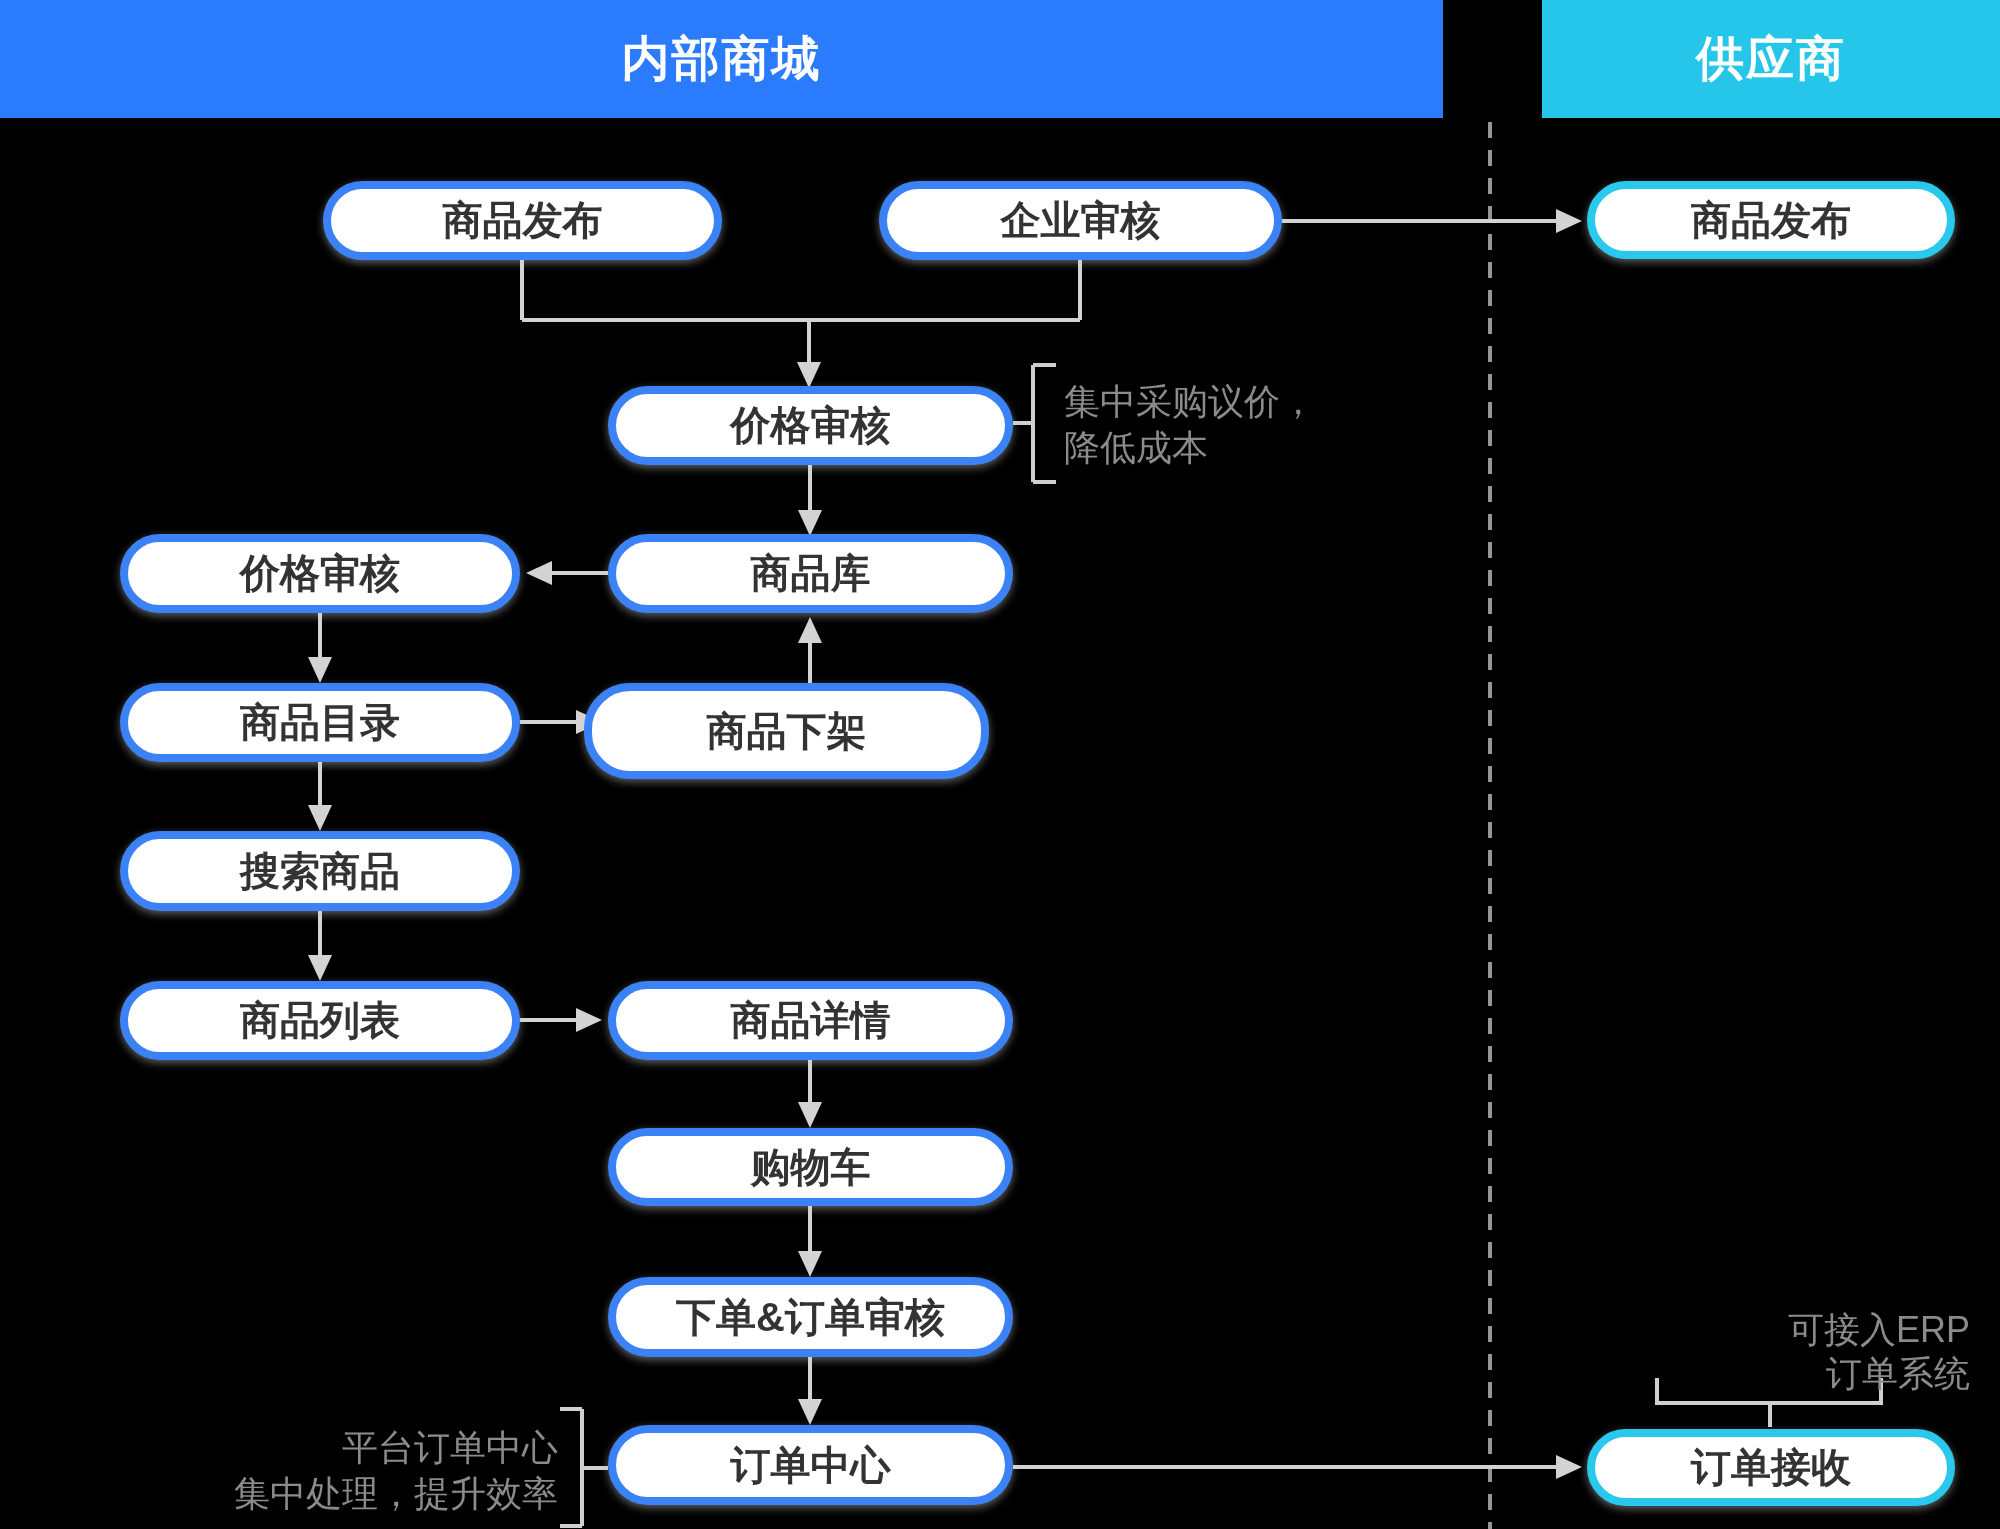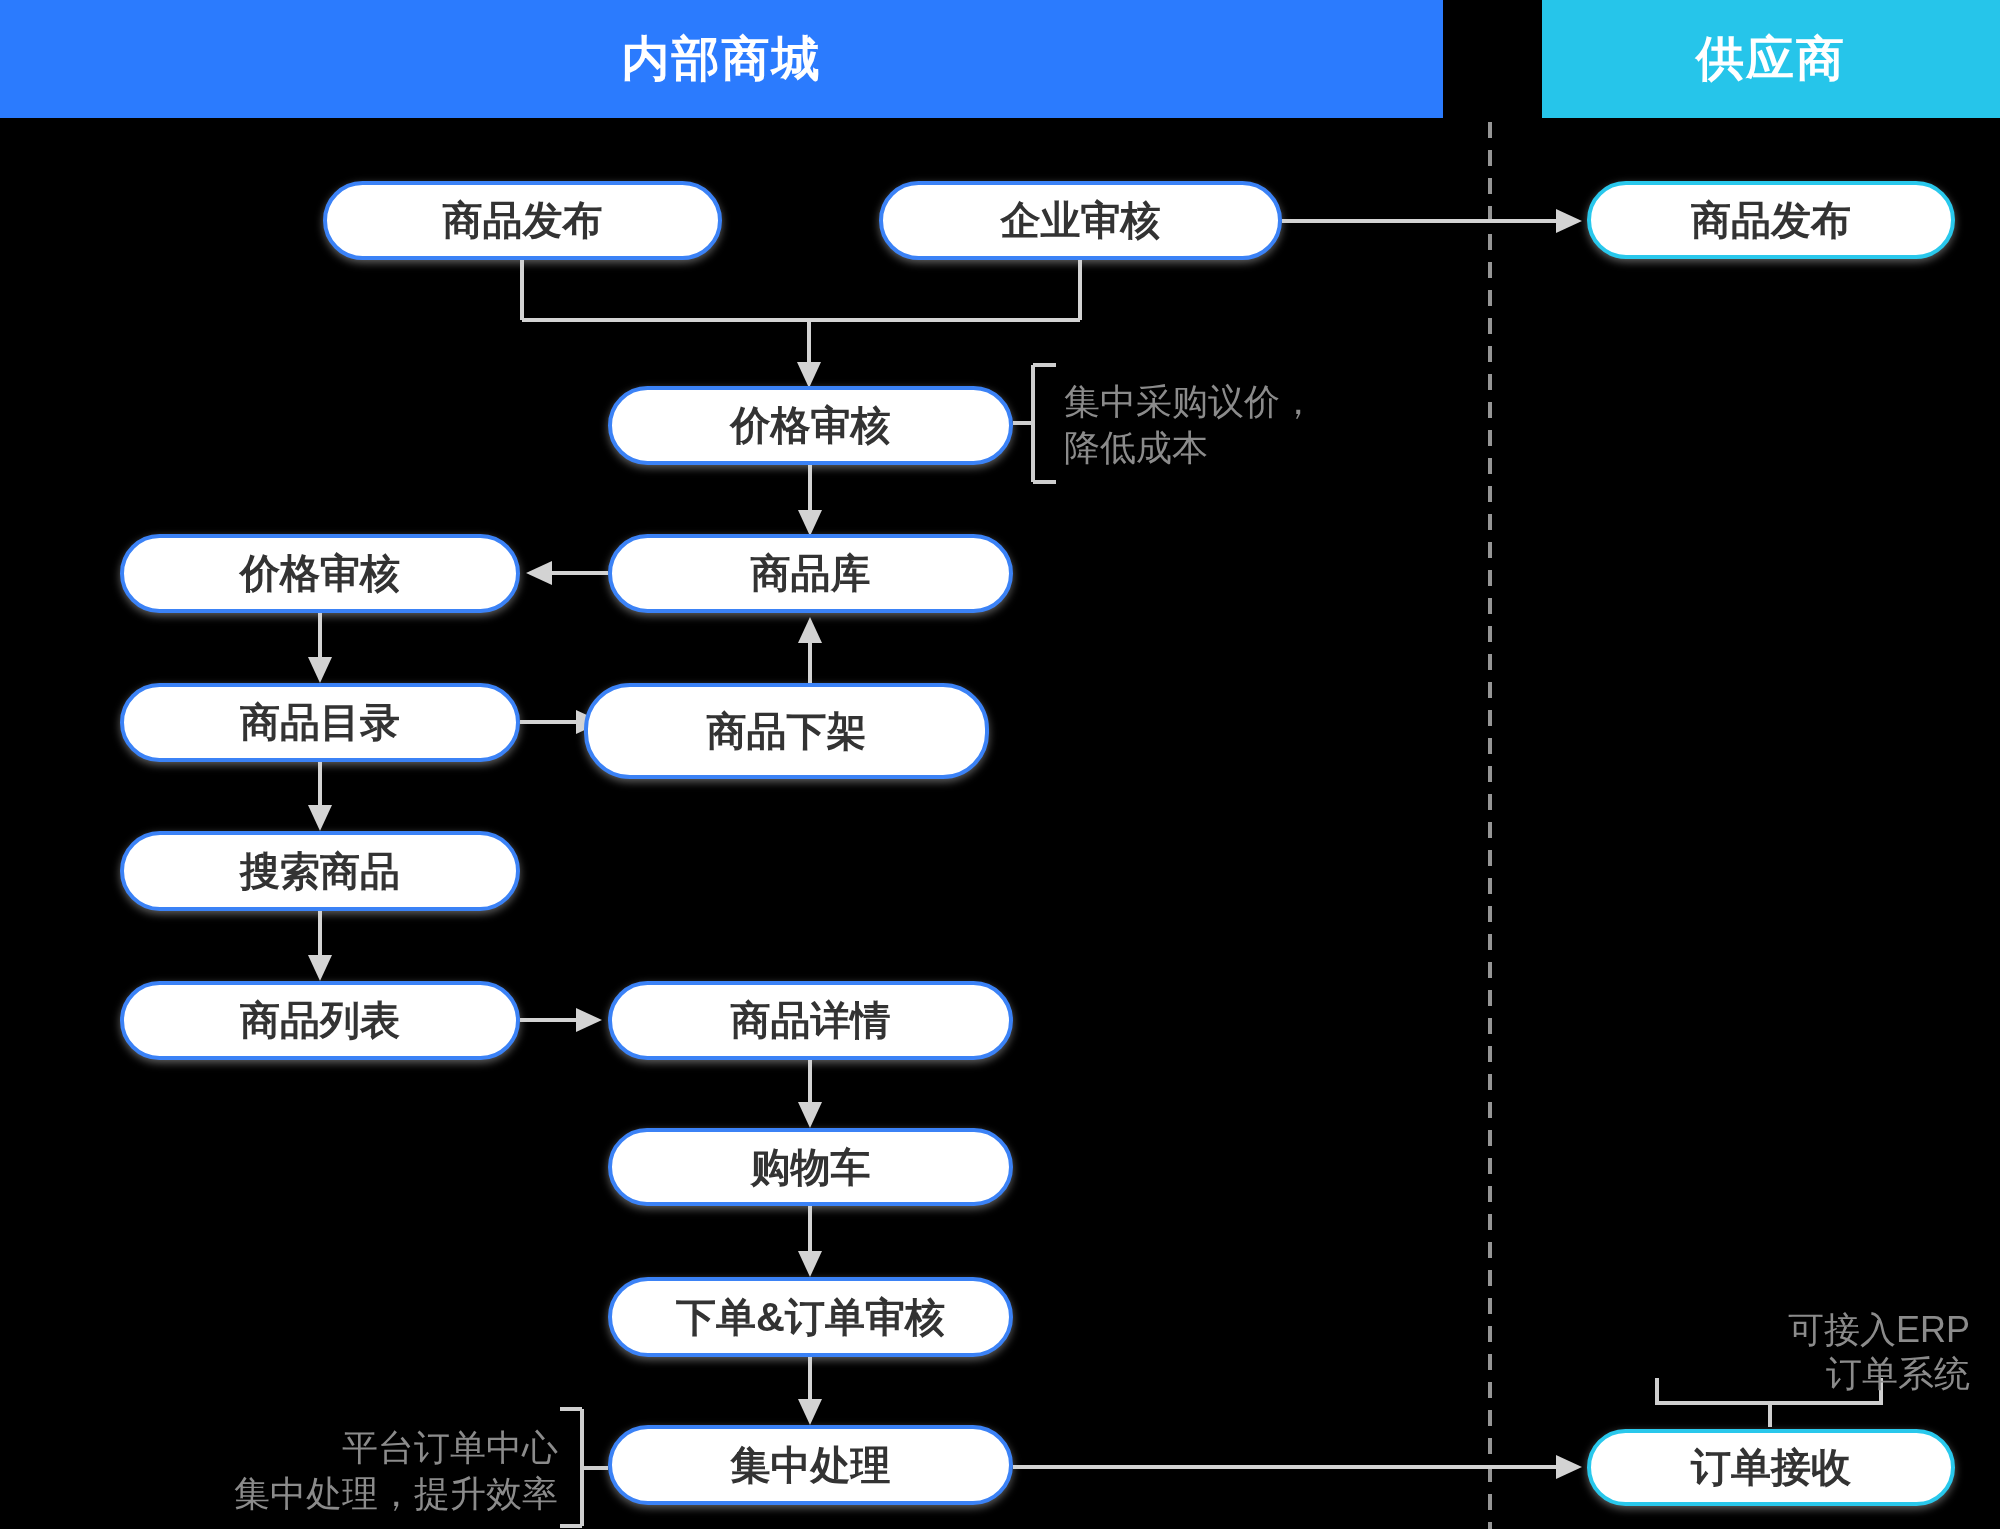--- a/index.html
+++ b/index.html
@@ -27,21 +27,21 @@
     font-weight: 700;
     letter-spacing: 2px;
   }
   .lane-header.internal { left: 0; width: 1443px; background: #2B7BFE; }
   .lane-header.supplier { left: 1542px; width: 458px; background: #26C5EA; }
 
   .node {
     position: absolute;
     box-sizing: border-box;
     background: #fff;
-    border: 4px solid #3b82f6;
+    border: 8px solid #3b82f6;
     border-radius: 46px;
     display: flex;
     align-items: center;
     justify-content: center;
     font-size: 40px;
     font-weight: 700;
     color: #333;
     box-shadow: 0 3px 9px rgba(210,210,210,0.45);
   }
   .node.cyan { border-color: #29C8EC; }
@@ -165,21 +165,21 @@
   <div class="node" style="left:608px; top:981px; width:405px; height:79px;">
     <span>商品详情</span>
   </div>
   <div class="node" style="left:608px; top:1128px; width:405px; height:78px;">
     <span>购物车</span>
   </div>
   <div class="node" style="left:608px; top:1277px; width:405px; height:80px;">
     <span>下单&amp;订单审核</span>
   </div>
   <div class="node" style="left:608px; top:1425px; width:405px; height:80px;">
-    <span>集中处理</span>
+    <span>订单中心</span>
   </div>
 
   <div class="node cyan" style="left:1587px; top:181px; width:368px; height:78px;">
     <span>商品发布</span>
   </div>
   <div class="node cyan" style="left:1587px; top:1429px; width:368px; height:77px;">
     <span>订单接收</span>
   </div>
 
   <div class="note" style="left:1064px; top:379px;">

